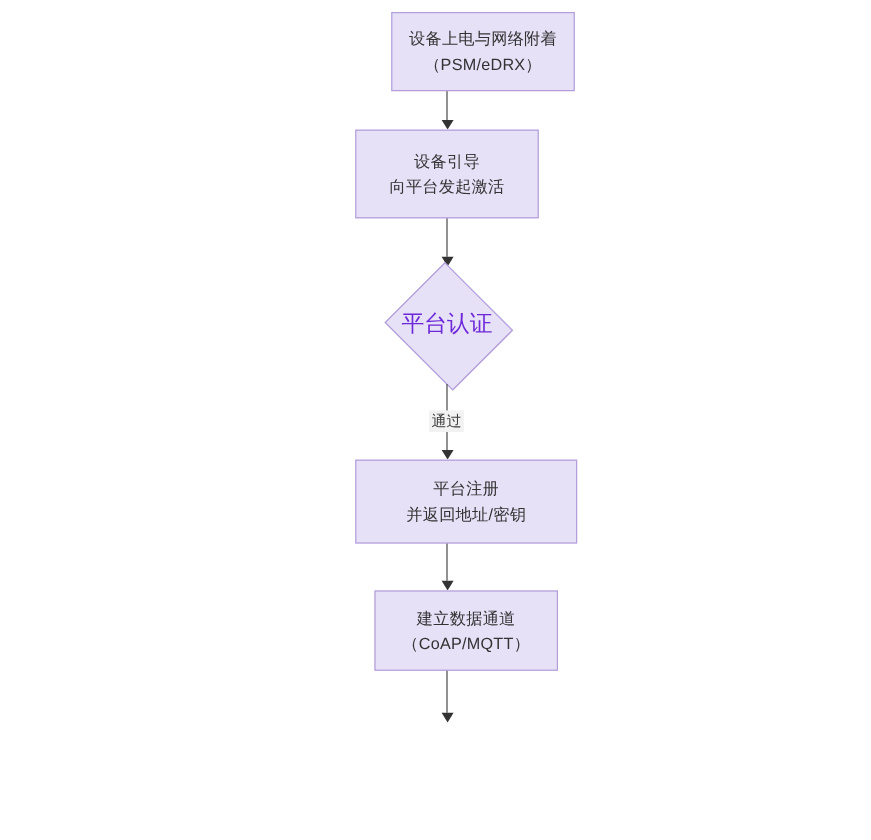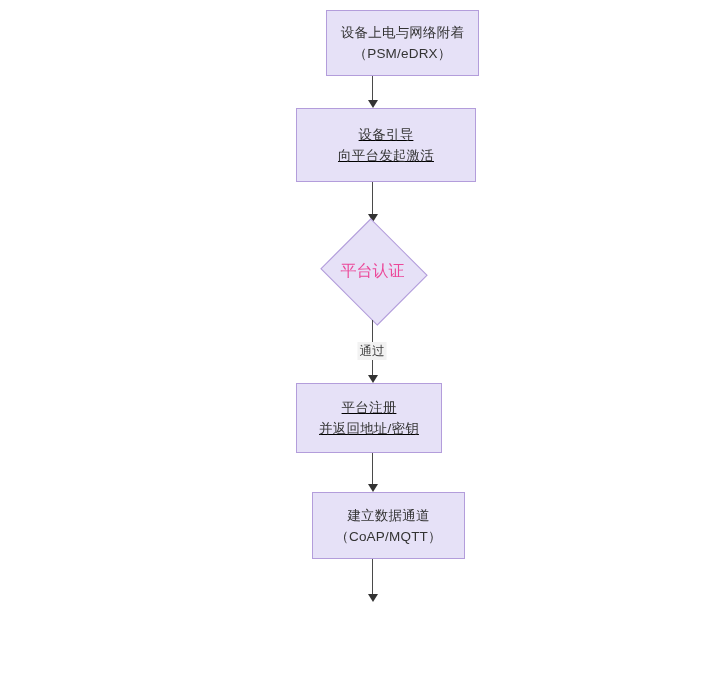--- a/index.html
+++ b/index.html
@@ -61,23 +61,23 @@
   }
   .decision .decision-text {
     position: absolute;
     left: 0;
     top: 0;
     width: 100%;
     height: 100%;
     display: flex;
     align-items: center;
     justify-content: center;
-    font-size: 16px;
+    font-size: 19px;
     line-height: 20px;
-    color: #ec4899;
+    color: #6d28d9;
     text-align: center;
   }
 
   
   .edge {
     position: absolute;
   }
   .edge-line {
     position: absolute;
     left: 0;
@@ -113,42 +113,42 @@
   <div class="node process" style="left:296px; top:10px; width:153px; height:66px;margin-left:30px;">
     <div class="node-label">设备上电与网络附着
 （PSM/eDRX）</div>
   </div>
 
   <div class="edge" style="left:372px; top:76px; width:1.2px; height:32px;">
     <div class="edge-line" style="height:24px;"></div>
     <div class="edge-arrow" style="top:24px;"></div>
   </div>
 
-  <div class="node process" style="left:296px; top:108px; width:180px; height:74px;text-decoration:underline;">
+  <div class="node process" style="left:296px; top:108px; width:153px; height:74px;">
     <div class="node-label">设备引导
 向平台发起激活</div>
   </div>
 
   <div class="edge" style="left:372px; top:182px; width:1.2px; height:40px;">
     <div class="edge-line" style="height:32px;"></div>
     <div class="edge-arrow" style="top:32px;"></div>
   </div>
 
   <div class="decision" style="left:317px; top:222px; width:111px; height:98px;">
     <div class="diamond-shape"></div>
     <div class="decision-text">平台认证</div>
   </div>
 
   <div class="edge" style="left:372px; top:320px; width:1.2px; height:63px;">
     <div class="edge-line" style="height:55px;"></div>
     <div class="edge-arrow" style="top:55px;"></div>
     <div class="edge-label" style="left:0px; top:22px;">通过</div>
   </div>
 
-  <div class="node process" style="left:296px; top:383px; width:146px; height:70px;text-decoration:underline;">
+  <div class="node process" style="left:296px; top:383px; width:185px; height:70px;">
     <div class="node-label">平台注册
 并返回地址/密钥</div>
   </div>
 
   <div class="edge" style="left:372px; top:453px; width:1.2px; height:39px;">
     <div class="edge-line" style="height:31px;"></div>
     <div class="edge-arrow" style="top:31px;"></div>
   </div>
 
   <div class="node process" style="left:312px; top:492px; width:153px; height:67px;">

